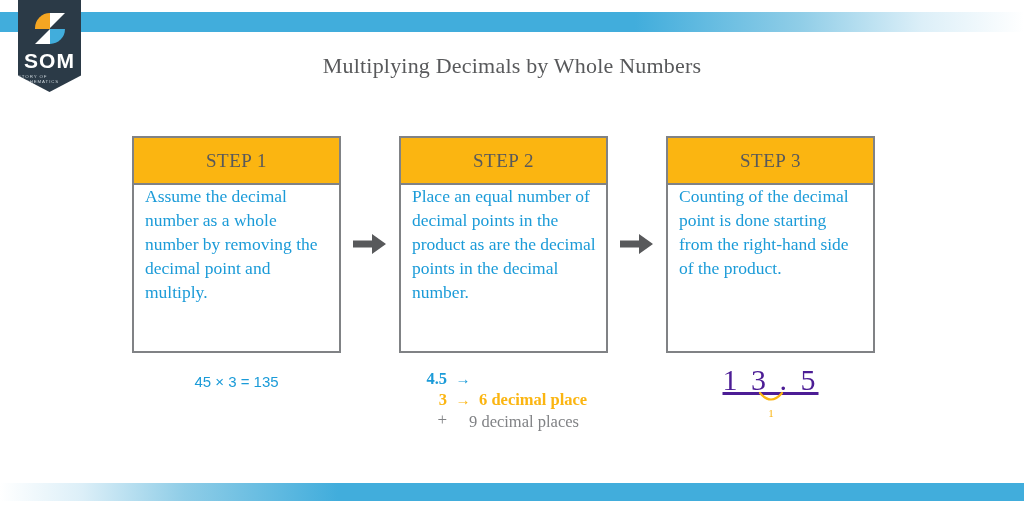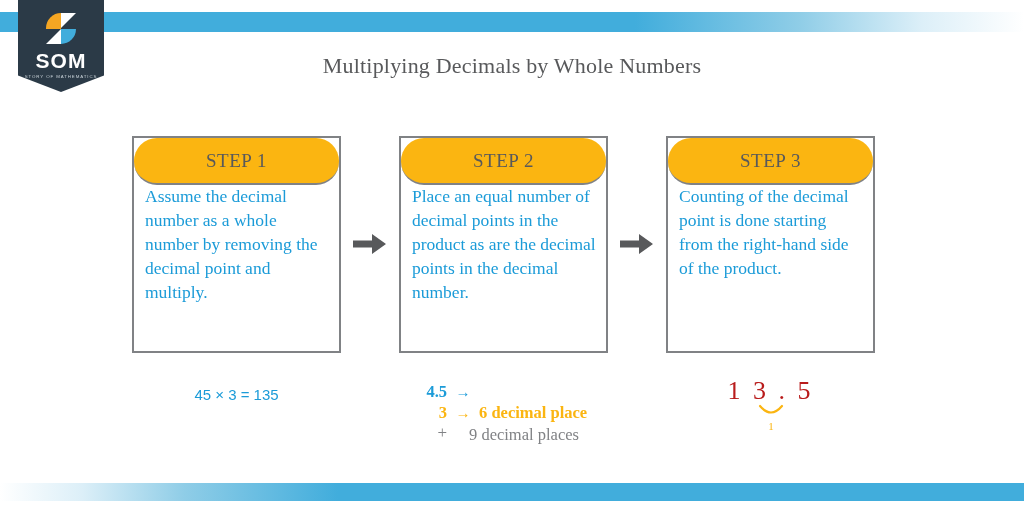--- a/index.html
+++ b/index.html
@@ -31,21 +31,21 @@
     width: 1024px;
     height: 18px;
     background: linear-gradient(to right, #ffffff 0%, #DCEFF8 8%, #8FCDE7 18%, #41ADDC 33%, #41ADDC 100%);
   }
 
   
   .logo {
     position: absolute;
     left: 18px;
     top: 0;
-    width: 86px;
+    width: 63px;
     height: 92px;
     background: #2B3A47;
     clip-path: polygon(0 0, 100% 0, 100% 82%, 50% 100%, 0 82%);
     z-index: 5;
     display: flex;
     flex-direction: column;
     align-items: center;
   }
   .logo-mark {
     margin-top: 12px;
@@ -101,21 +101,20 @@
   .step-head {
     background: #FBB511;
     border-bottom: 2px solid #808285;
     height: 45px;
     display: flex;
     align-items: center;
     justify-content: center;
     font-size: 19px;
     color: #58595B;
     letter-spacing: 0.5px;
-    border-radius: 23px;
   }
   .step-body {
     height: 166px;
     box-sizing: border-box;
     padding: 0 10px 0 11px;
     font-size: 17.5px;
     line-height: 1.37;
     color: #1B9BD8;
   }
   .arrow {
@@ -124,21 +123,21 @@
     display: flex;
     align-items: center;
     justify-content: center;
     flex: none;
   }
 
   
   .caption-row {
     position: absolute;
     left: 132px;
-    top: 373px;
+    top: 360px;
     width: 760px;
     height: 95px;
     display: flex;
     align-items: flex-start;
   }
   .cap-cell {
     width: 209px;
     flex: none;
   }
   .cap-gap { width: 58px; flex: none; }
@@ -205,23 +204,24 @@
     margin-left: 16px;
   }
 
   
   .answer-wrap {
     position: relative;
     text-align: center;
     padding-top: 3px;
   }
   .answer {
-    color: #b91c1c;
-    font-size: 26px;
+    color: #4c1d95;
+    font-size: 30px;
     letter-spacing: 3px;
+    text-decoration: underline;
   }
   .count-mark {
     position: absolute;
     left: 0;
     right: 0;
     top: 29px;
     height: 30px;
   }
   .count-svg { display: block; margin: 0 auto; }
 </style>

